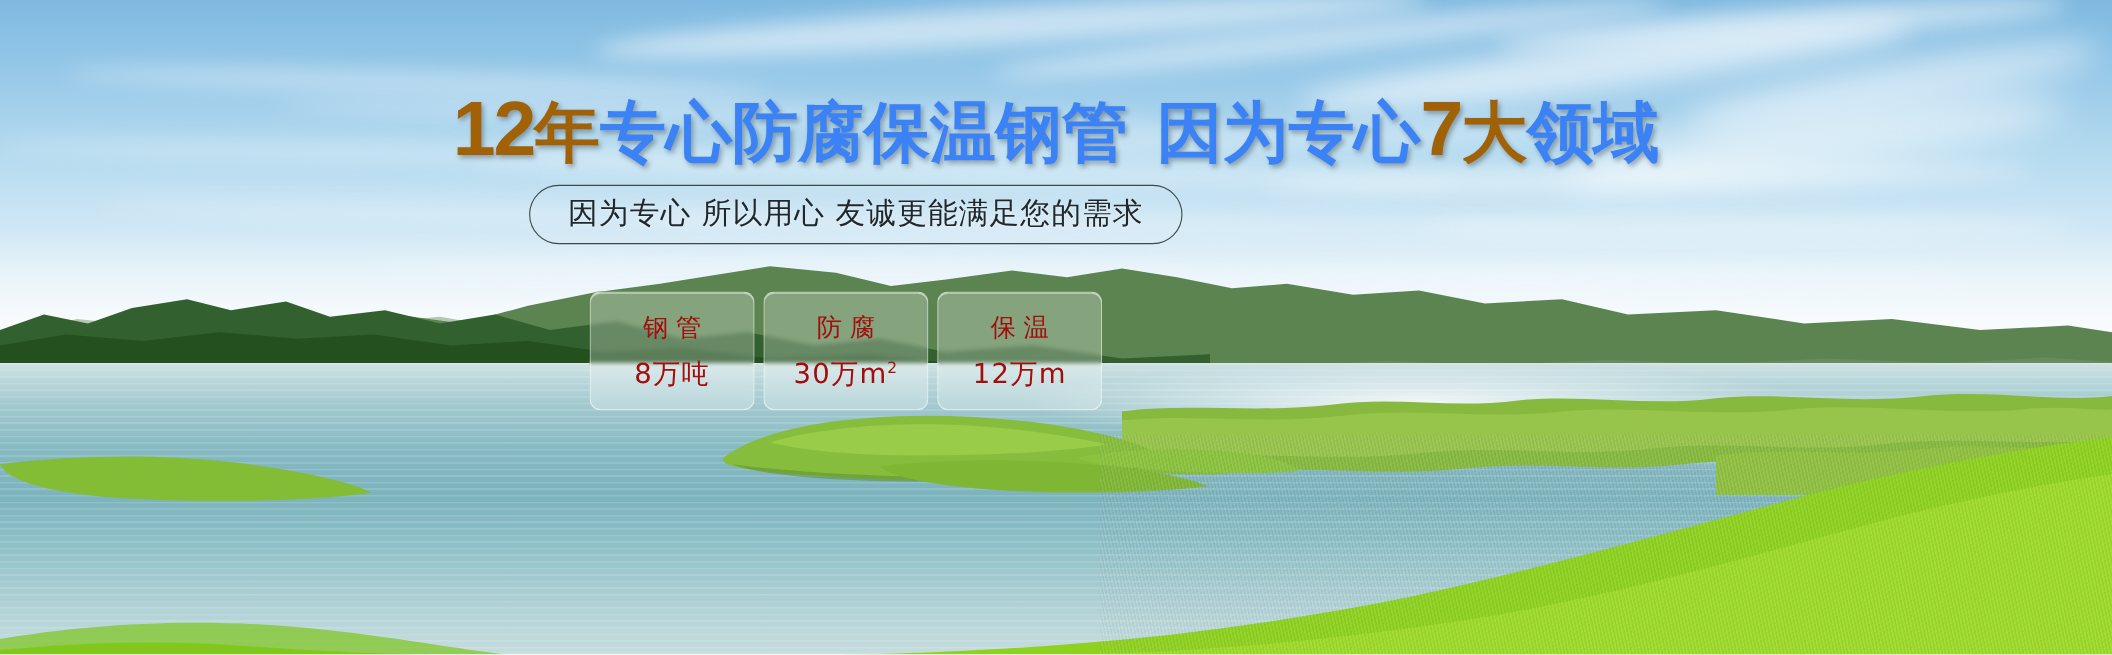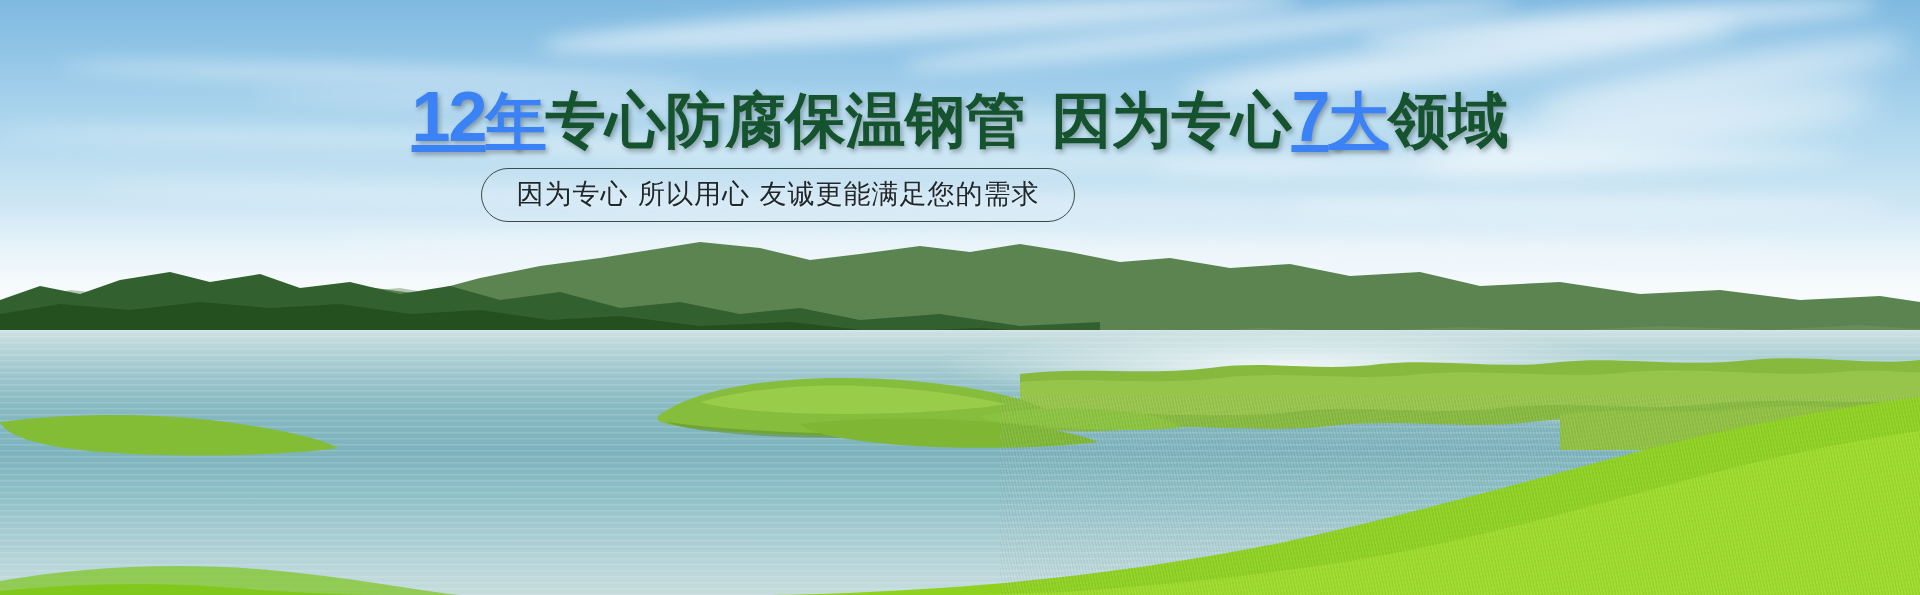--- a/index.html
+++ b/index.html
@@ -112,22 +112,22 @@
     position:absolute; left:0; top:82px; width:1920px;
     text-align:center;
     white-space:nowrap;
     font-size:60px;
     font-weight:bold;
     letter-spacing:0px;
     line-height:1;
     font-family:"DejaVu Sans","Liberation Sans",sans-serif;
     text-shadow:2px 3px 5px rgba(0,0,0,.30);
   }
-  .headline .dark { color:#14532d; }
-  .headline .red  { color:#3b82f6;text-decoration:underline; }
+  .headline .dark { color:#3b82f6; }
+  .headline .red  { color:#a16207; }
   .headline .num  {
     font-size:70px;
     font-family:"Liberation Sans","DejaVu Sans",sans-serif;
     letter-spacing:-2px;
   }
   .headline .gap { display:inline-block; width:26px; }
 
   .subtitle-wrap {
     position:absolute; left:0; top:168px; width:1556px;
     display:flex; justify-content:center;
@@ -281,14 +281,32 @@
   </svg>
 
   <div class="headline">
     <span class="red num">12</span><span class="red">年</span><span class="dark">专心防腐保温钢管</span><span class="gap"></span><span class="dark">因为专心</span><span class="red num">7</span><span class="red">大</span><span class="dark">领域</span>
   </div>
 
   <div class="subtitle-wrap">
     <div class="subtitle">因为专心 所以用心  友诚更能满足您的需求</div>
   </div>
 
+  <div class="cards">
+
+    <div class="card">
+      <div class="c-label">钢管</div>
+      <div class="c-value"><span>8万吨</span></div>
+    </div>
+
+    <div class="card">
+      <div class="c-label">防腐</div>
+      <div class="c-value"><span>30万m</span><sup>2</sup></div>
+    </div>
+
+    <div class="card">
+      <div class="c-label">保温</div>
+      <div class="c-value"><span>12万m</span></div>
+    </div>
+
+  </div>
 
 </div>
 
 </body></html>

